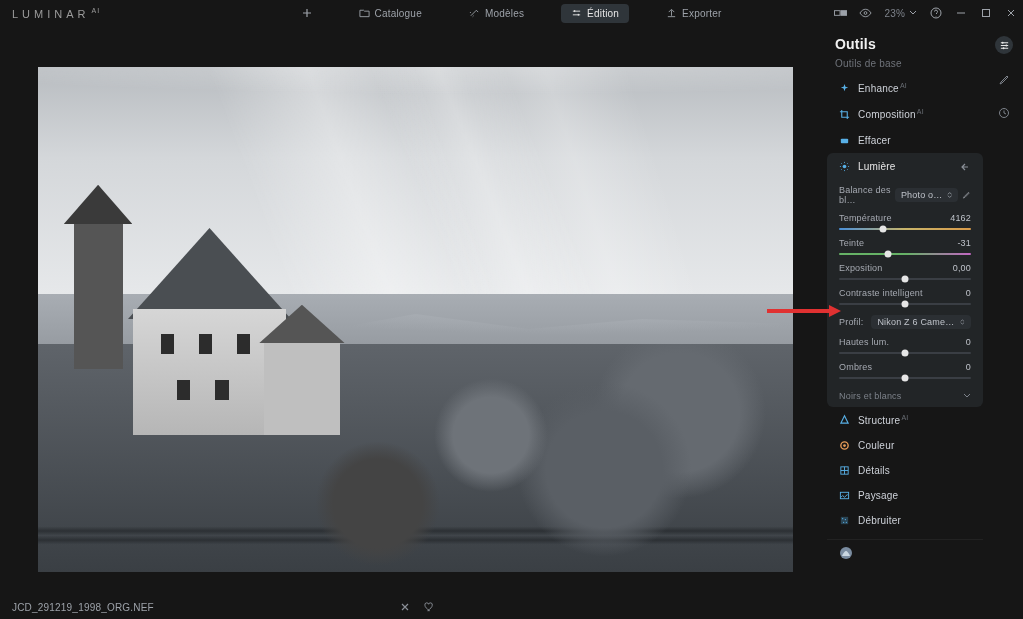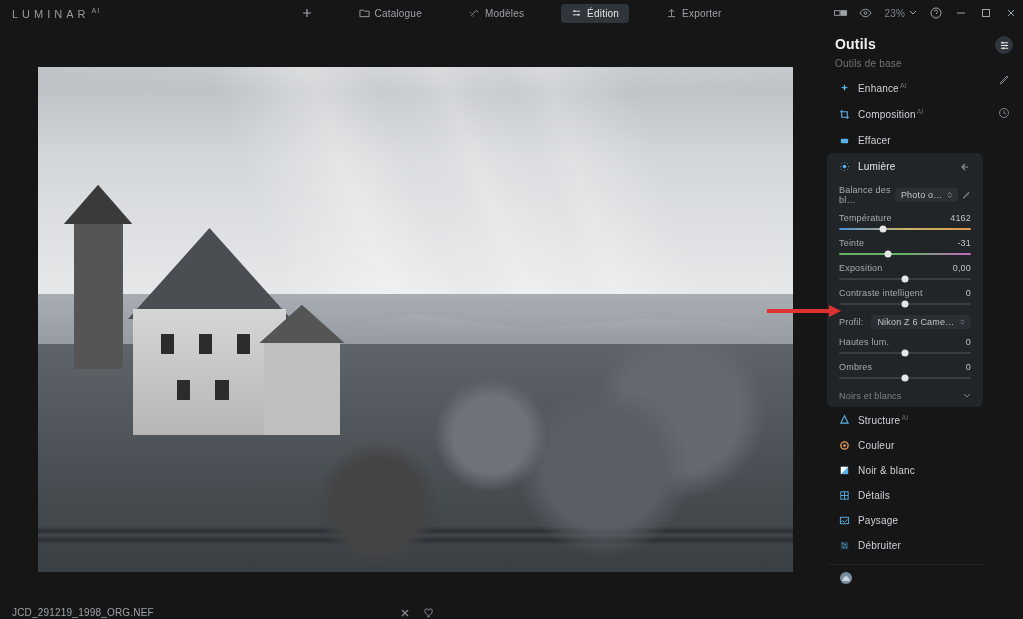--- a/index.html
+++ b/index.html
@@ -59,21 +59,21 @@
 
   
   .profile-row { margin-top: 10px; }
   .profile-select { background: #2b2f33; border-radius: 4px; padding: 2px 6px; color: #bfc3ca; display: flex; align-items: center; gap: 4px; font-size: 9px; cursor: pointer; flex: 1; margin-left: 8px; overflow: hidden; }
   .profile-select span:first-child { white-space: nowrap; overflow: hidden; text-overflow: ellipsis; }
 
   .model-row { margin: 6px 6px 0 6px; background: #161616; display: flex; align-items: center; justify-content: space-between; padding: 6px 6px 6px 12px; }
   .model-row .nm { display: flex; align-items: center; gap: 8px; font-size: 10px; color: #ced2d9; font-weight: 600; }
 
   
-  .bottombar { height: 22px; display: flex; align-items: flex-end; justify-content: space-between; padding: 0 12px; color: #9da2a9; font-size: 10px; }
+  .bottombar { height: 22px; display: flex; align-items: center; justify-content: space-between; padding: 0 12px; color: #9da2a9; font-size: 10px; }
   .bb-right { display: flex; gap: 14px; position: absolute; left: 400px; }
 
   
   .arrow { position: absolute; left: 765px; top: 304px; width: 78px; height: 14px; pointer-events: none; z-index: 50; }
 
   
   .sky { position: absolute; inset: 0 0 55% 0; background: linear-gradient(180deg, #b8bcc0 0%, #d4d7da 40%, #e6e8ea 100%); }
   .sky::before { content: ''; position: absolute; inset: 0; background:
       radial-gradient(ellipse 180% 40% at 60% -10%, rgba(255,255,255,0.5), transparent 55%),
       linear-gradient(70deg, transparent 30%, rgba(255,255,255,0.35) 42%, transparent 55%),
@@ -337,27 +337,20 @@
           </div>
 
           <div class="tool-row">
             <svg width="11" height="11" viewBox="0 0 12 12">
                 <circle cx="6" cy="6" r="4" fill="none" stroke="#e69b58" stroke-width="1.5"></circle>
                 <circle cx="6" cy="6" r="1.5" fill="#e69b58"></circle>
               </svg>
             <span class="lbl">Couleur</span>
           </div>
 
-          <div class="tool-row">
-            <svg width="11" height="11" viewBox="0 0 12 12">
-                <rect x="2" y="2" width="8" height="8" fill="#58b0e6"></rect>
-                <path d="M2 2h8L2 10z" fill="#fff"></path>
-              </svg>
-            <span class="lbl">Noir &amp; blanc</span>
-          </div>
 
           <div class="tool-row">
             <svg width="11" height="11" viewBox="0 0 12 12">
                 <rect x="2" y="2" width="8" height="8" fill="none" stroke="#58b0e6" stroke-width="1"></rect>
                 <path d="M6 2v8M2 6h8" stroke="#58b0e6" stroke-width="1"></path>
               </svg>
             <span class="lbl">Détails</span>
           </div>
 
           <div class="tool-row">

